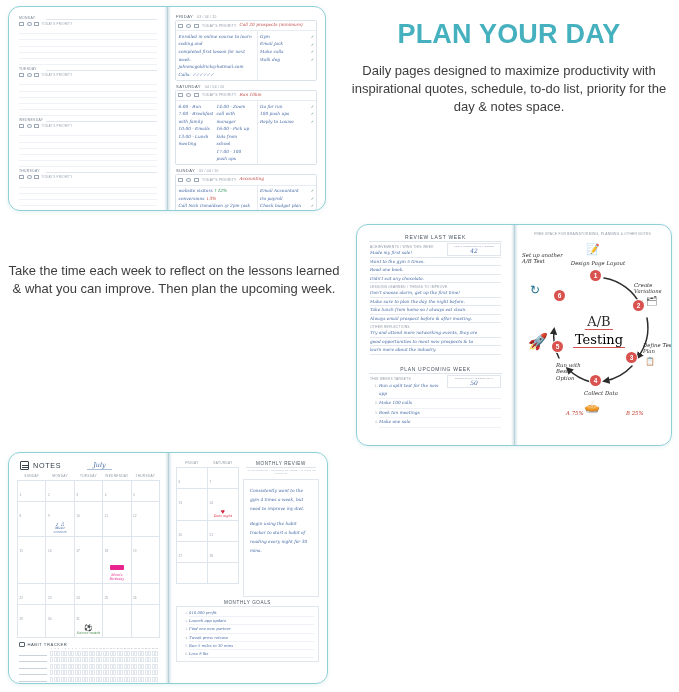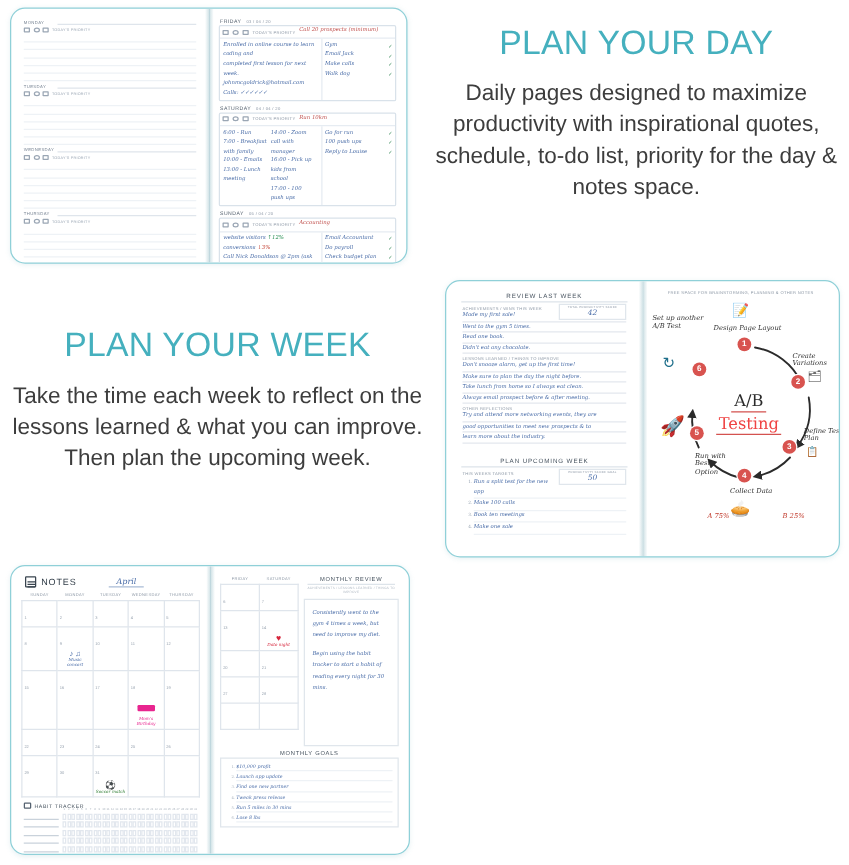--- a/index.html
+++ b/index.html
@@ -11,29 +11,29 @@
     font-family:"Liberation Sans", sans-serif;
     color:#3a3a3a;
     overflow:hidden;
     position:relative;
   }
   .sheet { position:relative; width:679px; height:692px; }
 
   
   .feature-block { position:absolute; text-align:center; }
   .feature-title {
-    font-weight:normal;
+    font-weight:bold;
     font-size:27px;
     letter-spacing:0.2px;
     color:#45b0be;
     margin:0 0 14px 0;
     line-height:1.05;
   }
   .feature-body {
-    font-size:18px;
+    font-size:13px;
     line-height:1.38;
     color:#3d3d3d;
     margin:0;
   }
 
   
   .book {
     position:absolute;
     background:#ffffff;
     border:1.6px solid #8fd0d8;
@@ -94,21 +94,21 @@
   #week .score { float:right; text-align:center; width:54px; border:.5px solid #e0e6ec; padding:1px; margin-top:-2px;}
   #week .score .num { font-family:"DejaVu Serif", serif; font-style:italic; font-size:6px; color:#4a6da8; }
   #week .w-sec { padding:0 5px 3px 5px; }
   #week ol { margin:1px 0 0 0; padding:0 0 0 9px; }
   #week ol li { font-family:"DejaVu Serif", serif; font-style:italic; font-size:4.3px; color:#4a6da8; line-height:1.95; border-bottom:.35px solid #eef2f6; list-style:decimal; }
   #week ol li::marker { color:#9aa6b4; font-style:normal; font-size:3.4px; }
   #week .freespace { text-align:center; }
   .abwrap { position:relative; width:154px; height:178px; margin:2px auto 0 auto; }
   .abtitle { position:absolute; left:50%; top:74px; transform:translateX(-50%); text-align:center; }
   .abtitle .l1 { font-family:"DejaVu Serif", serif; font-size:13px; color:#2b2b2b; line-height:1.05; border-bottom:1.4px solid #d4524f; display:inline-block; padding:0 2px;}
-  .abtitle .l2 { font-family:"DejaVu Serif", serif; font-size:13px; color:#ef4444; line-height:1.1; border-bottom:1.4px solid #d4524f; display:inline-block; padding:0 2px; margin-top:1px;}
+  .abtitle .l2 { font-family:"DejaVu Serif", serif; font-size:13px; color:#000000; line-height:1.1; border-bottom:1.4px solid #d4524f; display:inline-block; padding:0 2px; margin-top:1px;}
   .node { position:absolute; width:11px; height:11px; border-radius:50%; background:#d8534f; color:#fff; font-size:6.5px; font-weight:bold; display:flex; align-items:center; justify-content:center; box-shadow:0 0 0 1px #fff; }
   .nlab { position:absolute; font-family:"DejaVu Serif", serif; font-style:italic; font-size:5.4px; color:#2f2f2f; line-height:1.2; }
   .ico { position:absolute; font-size:11px; line-height:1; }
 
   
   #month { left:8px; top:452px; width:320px; height:232px; }
   #month .m-head { display:flex; align-items:center; gap:4px; padding:1px 3px 3px 3px; }
   #month .m-logo { width:9px; height:9px; border:.8px solid #39444f; border-radius:1px; position:relative;}
   #month .m-logo::before{content:"";position:absolute;left:1px;top:2.6px;width:6.2px;height:.6px;background:#39444f;box-shadow:0 2px 0 #39444f,0 4px 0 #39444f;}
   #month .m-title { font-size:7.2px; letter-spacing:.7px; color:#2f3b46; }
@@ -146,21 +146,20 @@
 <body>
 
 <div class="sheet">
 
   <div class="feature-block" style="left:344px; top:20px; width:330px;">
     <h2 class="feature-title">PLAN YOUR DAY</h2>
     <p class="feature-body">Daily pages designed to maximize productivity with inspirational quotes, schedule, to-do list, priority for the day &amp; notes space.</p>
   </div>
 
   <div class="feature-block" style="left:6px; top:262px; width:336px;">
-    <h2 class="feature-title">PLAN YOUR WEEK</h2>
     <p class="feature-body">Take the time each week to reflect on the lessons learned &amp; what you can improve. Then plan the upcoming week.</p>
   </div>
 
 
   <div class="book" id="daily">
 
     <div class="page left">
       <div class="day-row">
         <div class="day-head">
           <span class="daylabel">MONDAY</span>
@@ -490,21 +489,21 @@
       </div>
     </div>
   </div>
 
   <div class="book" id="month">
 
     <div class="page left">
       <div class="m-head">
         <span class="m-logo"></span>
         <span class="m-title">NOTES</span>
-        <span class="m-name">April</span>
+        <span class="m-name">July</span>
       </div>
 
       <table>
         <thead>
           <tr>
             <th>SUNDAY</th>
             <th>MONDAY</th>
             <th>TUESDAY</th>
             <th>WEDNESDAY</th>
             <th>THURSDAY</th>

